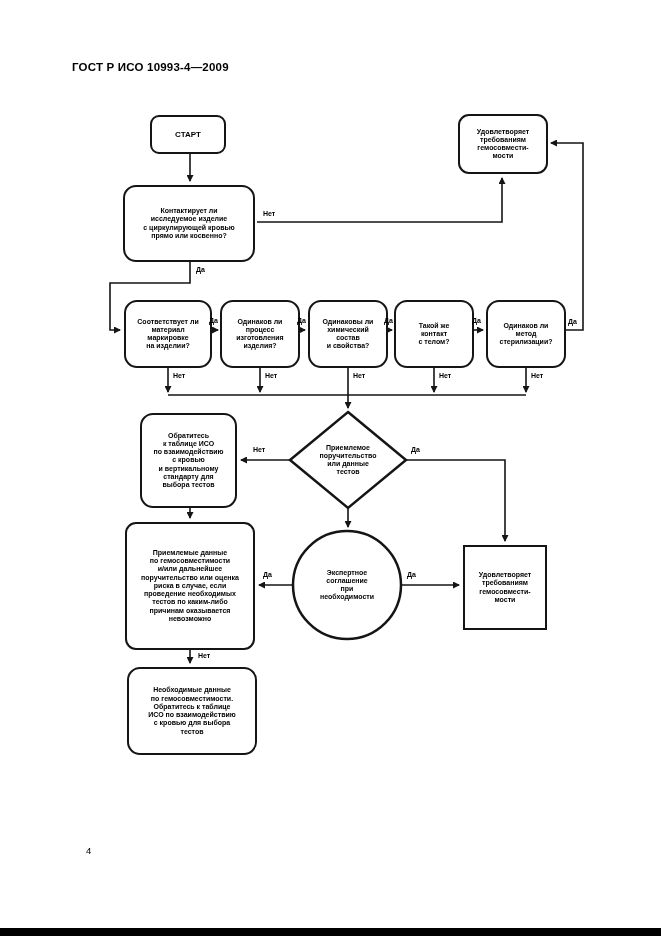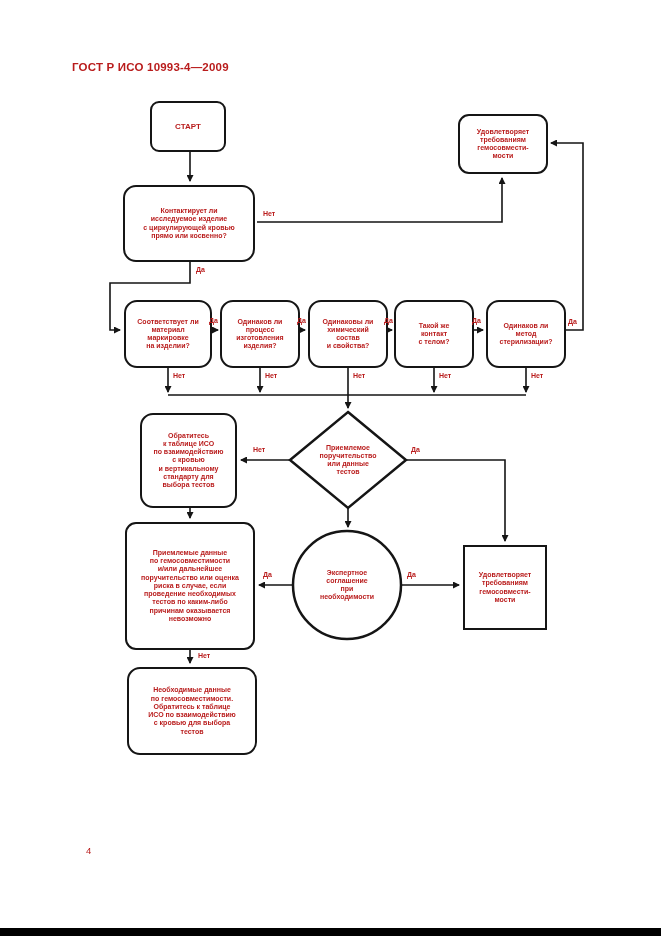--- a/index.html
+++ b/index.html
@@ -1,19 +1,19 @@
 <!DOCTYPE html>
 <html><head>
 <meta charset="utf-8">
 <style>
   html,body{margin:0;padding:0;background:#888;}
   .page{
     position:relative;width:661px;height:936px;margin:0 auto;
     background:#fff;overflow:hidden;
-    font-family:"Liberation Sans",sans-serif;color:#b91c1c;
+    font-family:"Liberation Sans",sans-serif;color:#000000;
   }
   .doc-header{
     position:absolute;left:72px;top:61px;
     font-size:11.5px;font-weight:700;letter-spacing:.2px;
   }
   .flow-svg{position:absolute;left:0;top:0;width:661px;height:936px;}
   .node{
     position:absolute;box-sizing:border-box;background:#fff;
     border:2.5px solid #151515;border-radius:12px;
     display:flex;align-items:center;justify-content:center;
@@ -70,21 +70,21 @@
       <polyline points="348,508 348,527" marker-end="url(#ah)"></polyline>
       <polyline points="190,508 190,518" marker-end="url(#ah)"></polyline>
       <polyline points="293,585 259,585" marker-end="url(#ah)"></polyline>
       <polyline points="401,585 459,585" marker-end="url(#ah)"></polyline>
       <polyline points="190,650 190,663" marker-end="url(#ah)"></polyline>
     </g>
     <polygon points="348,412 406,460 348,508 290,460" fill="#ffffff" stroke="#151515" stroke-width="2.5"></polygon>
     <circle cx="347" cy="585" r="54" fill="#ffffff" stroke="#151515" stroke-width="2.5"></circle>
   </svg>
 
-  <div class="node" style="left:150px;top:101px;width:76px;height:51px;border-radius:9px;font-size:8px;">СТАРТ</div>
+  <div class="node" style="left:150px;top:115px;width:76px;height:39px;border-radius:9px;font-size:8px;">СТАРТ</div>
 
   <div class="node" style="left:458px;top:114px;width:90px;height:60px;border-radius:11px;">Удовлетворяет
 требованиям
 гемосовмести-
 мости</div>
 
   <div class="node" style="left:123px;top:185px;width:132px;height:77px;border-radius:13px;">Контактирует ли
 исследуемое изделие
 с циркулирующей кровью
 прямо или косвенно?</div>

